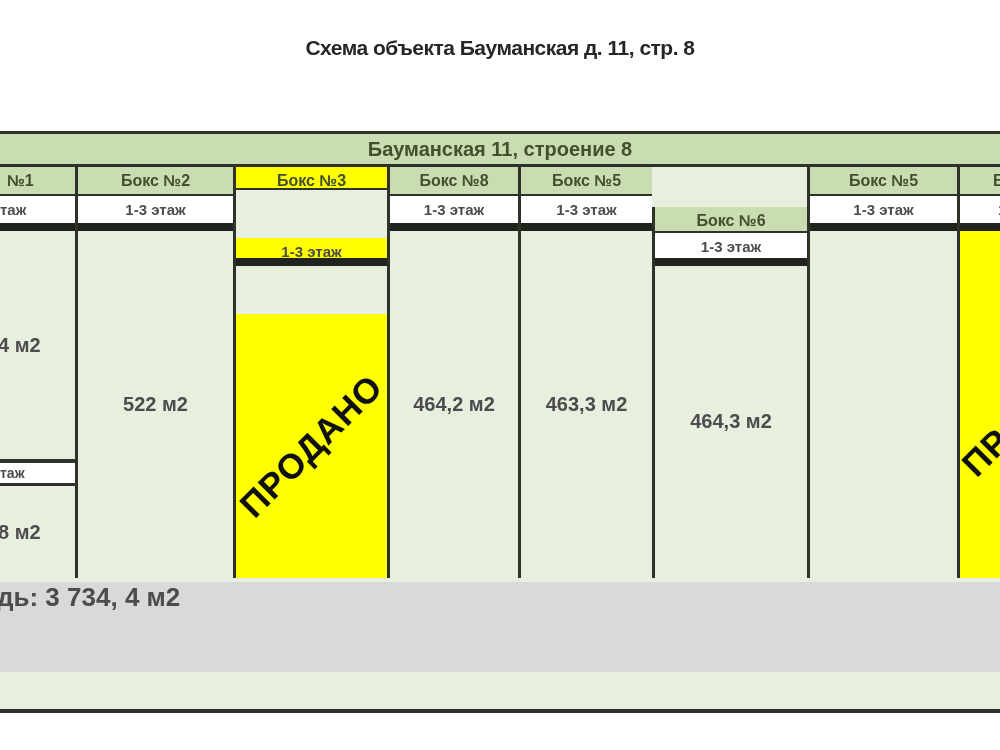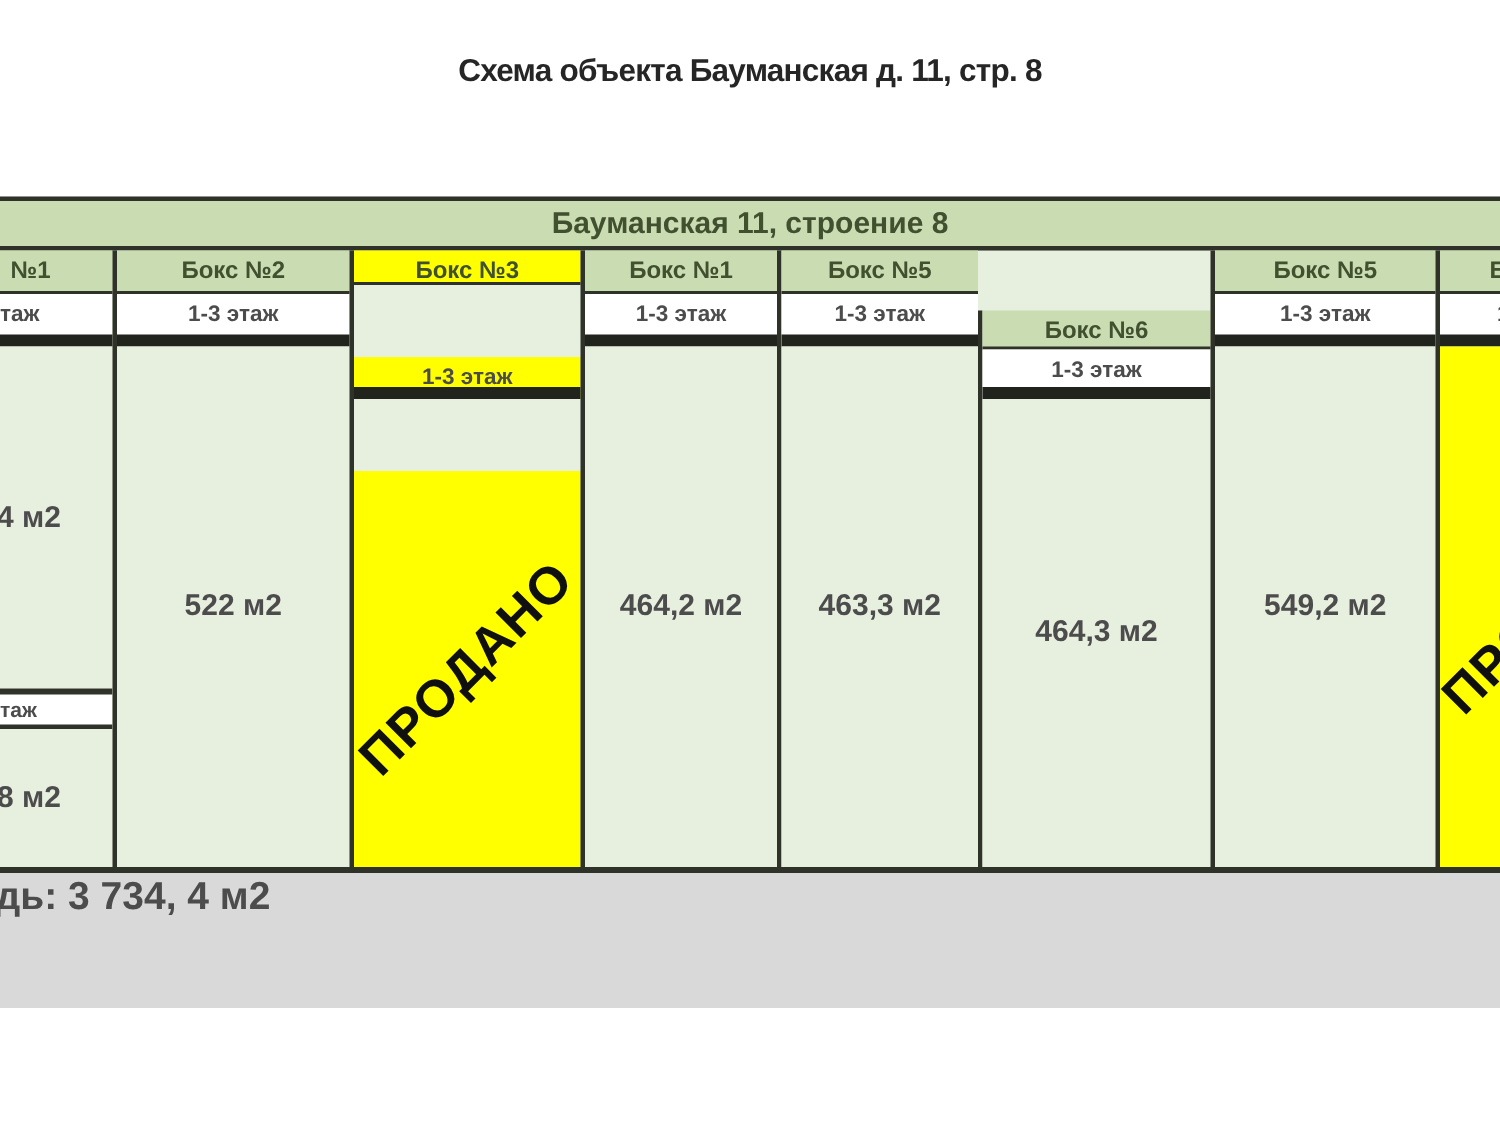--- a/index.html
+++ b/index.html
@@ -11,21 +11,21 @@
     position: relative;
   }
   .title {
     position: absolute; top: 36px; left: 0; width: 100%;
     margin: 0; text-align: center;
     font-size: 21px; font-weight: bold; color: #262626;
     letter-spacing: -0.5px;
   }
   .schema-table {
     position: absolute; top: 131px; left: 0;
-    width: 1000px; height: 451px;
+    width: 1000px; height: 582px;
     box-sizing: border-box;
     border-top: 3px solid #2e3228;
     border-bottom: 4px solid #2e3228;
     background: #e7efdf;
     overflow: hidden;
   }
   .banner {
     height: 30px; line-height: 30px;
     background: #c9dcb2;
     border-bottom: 3px solid #2e3228;
@@ -133,21 +133,21 @@
 
     <div class="col col-3">
       <div class="hdr yellow">Бокс №3</div>
       <div class="floors yellow">1-3 этаж</div>
       <div class="cell-body yellow">
         <span class="sold-label">ПРОДАНО</span>
       </div>
     </div>
 
     <div class="col col-4">
-      <div class="hdr">Бокс №1</div>
+      <div class="hdr">Бокс №8</div>
       <div class="floors">1-3 этаж</div>
       <div class="cell-body">
         <span class="area">464,2 м2</span>
       </div>
     </div>
 
     <div class="col col-5">
       <div class="hdr">Бокс №5</div>
       <div class="floors">1-3 этаж</div>
       <div class="cell-body">
@@ -159,23 +159,20 @@
       <div class="hdr">Бокс №6</div>
       <div class="floors">1-3 этаж</div>
       <div class="cell-body">
         <span class="area">464,3 м2</span>
       </div>
     </div>
 
     <div class="col col-7">
       <div class="hdr">Бокс №5</div>
       <div class="floors">1-3 этаж</div>
-      <div class="cell-body">
-        <span class="area">549,2 м2</span>
-      </div>
     </div>
 
     <div class="col col-8">
       <div class="hdr">Б</div>
       <div class="floors">1</div>
       <div class="cell-body yellow">
         <span class="sold-label">ПРОДАНО</span>
       </div>
     </div>
 

